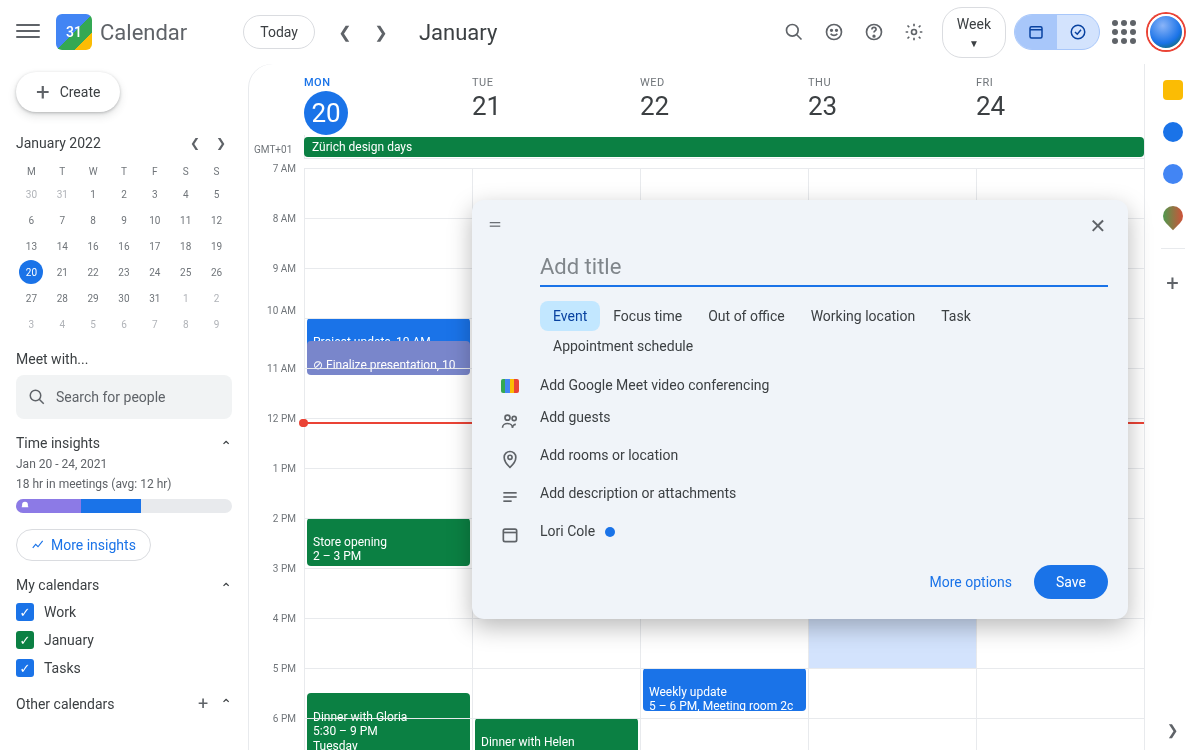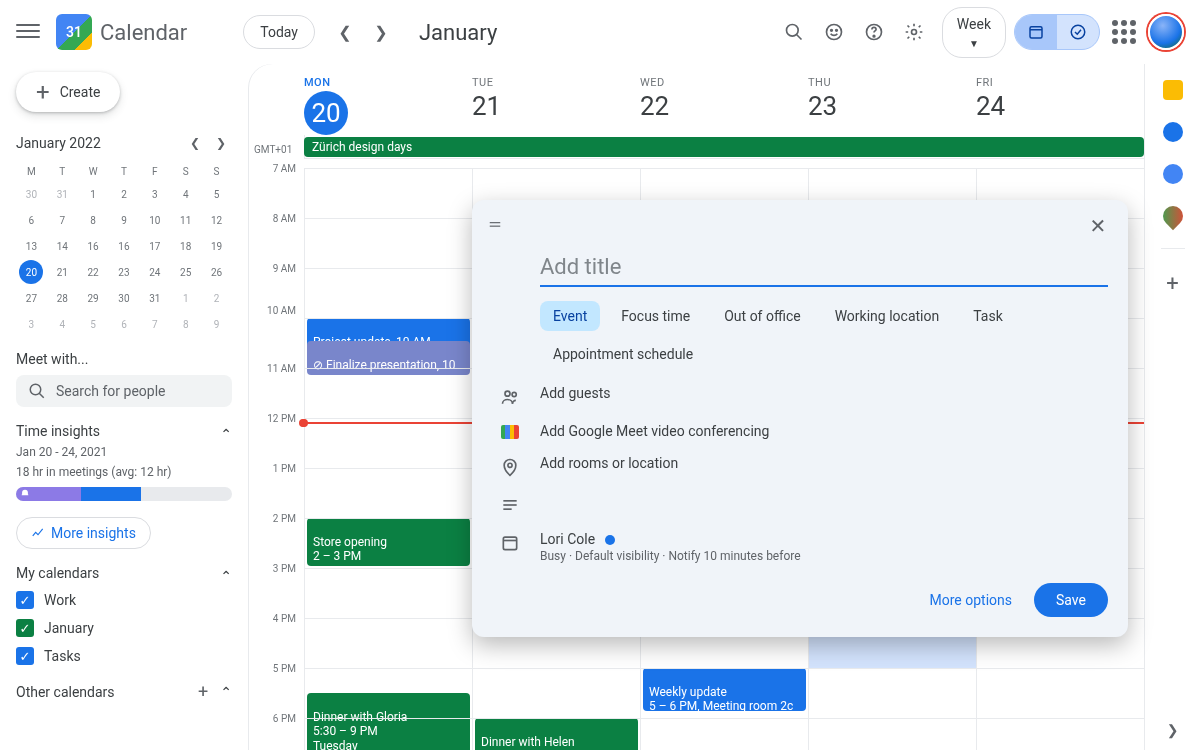--- a/index.html
+++ b/index.html
@@ -28,21 +28,21 @@
 .create-btn { display: inline-flex; align-items: center; gap: 10px; padding: 12px 20px; border-radius: 28px; box-shadow: 0 1px 3px rgba(60,64,67,.3),0 4px 8px rgba(60,64,67,.15); background: #fff; cursor: pointer; margin: 8px 0 20px 0; font-size: 14px; }
 .plus { font-size: 24px; font-weight: 400; color: #5f6368; line-height: 0; }
 .mini-header { display: flex; align-items: center; justify-content: space-between; font-size: 14px; color: #3c4043; margin-bottom: 8px; }
 .mini-header .arrows { display: flex; gap: 4px; }
 .mini-grid { display: grid; grid-template-columns: repeat(7,1fr); text-align: center; font-size: 10px; color: #70757a; }
 .mini-grid .dh { padding: 4px 0; font-size: 10px; }
 .mini-grid .d { padding: 6px 0; font-size: 10px; border-radius: 50%; width: 24px; height: 24px; display: flex; align-items: center; justify-content: center; margin: 1px auto; cursor: pointer; }
 .mini-grid .d.dim { color: #b0b3b8; }
 .mini-grid .d.today { background: #1a73e8; color: #fff; }
 .section-label { font-size: 14px; color: #3c4043; margin: 14px 0 8px 0; }
-.search-ppl { background: #f1f3f4; border-radius: 8px; height: 32px; display: flex; align-items: center; padding: 0 12px; gap: 10px; color: #5f6368; }
+.search-ppl { background: #f1f3f4; border-radius: 8px; height: 44px; display: flex; align-items: center; padding: 0 12px; gap: 10px; color: #5f6368; }
 .ti-header,.mc-header { display: flex; justify-content: space-between; align-items: center; margin-top: 16px; font-size: 14px; cursor: pointer; }
 .ti-sub { font-size: 12px; color: #5f6368; margin-top: 6px; }
 .ti-bar { height: 14px; border-radius: 7px; background: #e8eaed; margin-top: 8px; overflow: hidden; display: flex; }
 .ti-bar .a { background: #8c7ae6; width: 30%; display:flex; align-items:center; justify-content:flex-start; padding-left:4px; color:#fff; font-size:9px;}
 .ti-bar .b { background: #1a73e8; width: 28%; }
 .insights-btn { margin-top: 16px; border: 1px solid #dadce0; border-radius: 18px; padding: 7px 14px; display: inline-flex; align-items: center; gap: 6px; color: #1a73e8; font-size: 14px; cursor: pointer; }
 .cal-item { display: flex; align-items: center; gap: 10px; margin-top: 10px; font-size: 14px; }
 .cb { width: 18px; height: 18px; border-radius: 3px; display: flex; align-items: center; justify-content: center; color: #fff; font-size: 13px; }
 .main { flex: 1; background: #fff; border-radius: 24px 0 0 0; box-shadow: inset 1px 0 0 #e8eaed; position: relative; overflow: hidden; }
 .day-headers { display: flex; padding-left: 56px; }
@@ -68,21 +68,21 @@
 .ev-green { background: #0b8043; }
 .ev-purple { background: #7986cb; }
 .slot-highlight { position: absolute; background: #d3e3fd; left: 0; right: 0; }
 .quick-create { position: absolute; left: 472px; top: 200px; width: 656px; background: #f0f4f9; border-radius: 12px; box-shadow: 0 8px 24px rgba(0,0,0,.28); z-index: 20; padding: 0 0 16px 0; }
 .qc-top { display: flex; align-items: center; justify-content: space-between; padding: 10px 14px 6px 14px; }
 .qc-handle { width: 24px; color: #5f6368; }
 .qc-close { width: 32px; height: 32px; border-radius: 50%; display: flex; align-items: center; justify-content: center; cursor: pointer; color: #5f6368; font-size: 20px; }
 .qc-body { padding: 0 20px 0 68px; position: relative; }
 .qc-title { width: 100%; border: none; border-bottom: 2px solid #1a73e8; background: transparent; font-size: 22px; padding: 6px 0; color: #3c4043; outline: none; }
 .qc-title::placeholder { color: #80868b; }
-.qc-tabs { display: flex; gap: 8px; margin-top: 14px; flex-wrap: wrap; }
+.qc-tabs { display: flex; gap: 0; margin-top: 14px; flex-wrap: wrap; }
 .qc-tab { padding: 7px 13px; border-radius: 8px; font-size: 14px; color: #3c4043; cursor: pointer; white-space: nowrap; }
 .qc-tab.active { background: #c2e7ff; color: #0842a0; }
 .qc-row { display: flex; align-items: flex-start; gap: 18px; margin-top: 16px; color: #3c4043; font-size: 14px; position: relative; margin-left: -42px; }
 .qc-row .ic { width: 24px; display: flex; justify-content: center; color: #5f6368; flex-shrink:0; margin-top:2px;}
 .qc-row .txt { flex: 1; }
 .qc-sub { font-size: 12px; color: #5f6368; margin-top: 2px; }
 .qc-actions { display: flex; justify-content: flex-end; gap: 8px; padding: 20px 20px 4px 20px; }
 .link-btn { color: #1a73e8; padding: 9px 14px; border-radius: 18px; cursor: pointer; font-size: 14px; }
 .save-btn { background: #1a73e8; color: #fff; padding: 9px 22px; border-radius: 20px; cursor: pointer; font-size: 14px; }
 .right-rail { position: absolute; right: 0; top: 64px; bottom: 0; width: 56px; border-left: 1px solid #e8eaed; display: flex; flex-direction: column; align-items: center; padding-top: 16px; gap: 22px; }
@@ -417,64 +417,64 @@
     <div class="qc-tabs">
       <div class="qc-tab active">Event</div>
       <div class="qc-tab">Focus time</div>
       <div class="qc-tab">Out of office</div>
       <div class="qc-tab">Working location</div>
       <div class="qc-tab">Task</div>
       <div class="qc-tab">Appointment schedule</div>
     </div>
     <div class="qc-row">
       <div class="ic">
+          <div class="meet-ic"></div>
+        </div>
+      <div class="txt">Add Google Meet video conferencing</div>
+    </div>
+    <div class="qc-row">
+      <div class="ic">
           <svg width="20" height="20" viewBox="0 0 24 24" fill="none" stroke="#5f6368" stroke-width="2">
             <circle cx="9" cy="8" r="3"></circle>
             <path d="M3 20c0-3 3-5 6-5s6 2 6 5"></path>
             <circle cx="17" cy="9" r="2.5"></circle>
             <path d="M15 20c0-2 2-4 4-4"></path>
           </svg>
         </div>
       <div class="txt">Add guests</div>
-    </div>
-    <div class="qc-row">
-      <div class="ic">
-          <div class="meet-ic"></div>
-        </div>
-      <div class="txt">Add Google Meet video conferencing</div>
     </div>
     <div class="qc-row">
       <div class="ic">
           <svg width="20" height="20" viewBox="0 0 24 24" fill="none" stroke="#5f6368" stroke-width="2">
             <path d="M12 22s7-6 7-12a7 7 0 10-14 0c0 6 7 12 7 12z"></path>
             <circle cx="12" cy="10" r="2.5"></circle>
           </svg>
         </div>
       <div class="txt">Add rooms or location</div>
     </div>
     <div class="qc-row">
       <div class="ic">
           <svg width="20" height="20" viewBox="0 0 24 24" stroke="#5f6368" stroke-width="2">
             <line x1="4" y1="7" x2="20" y2="7"></line>
             <line x1="4" y1="12" x2="20" y2="12"></line>
             <line x1="4" y1="17" x2="14" y2="17"></line>
           </svg>
         </div>
+      <div class="txt">Add description or attachments</div>
     </div>
     <div class="qc-row">
       <div class="ic">
           <svg width="20" height="20" viewBox="0 0 24 24" fill="none" stroke="#5f6368" stroke-width="2">
             <rect x="4" y="5" width="16" height="15" rx="2"></rect>
             <line x1="4" y1="9" x2="20" y2="9"></line>
           </svg>
         </div>
       <div class="txt">
         <span>Lori Cole</span>
         <span style="display:inline-block;width:10px;height:10px;background:#1a73e8;border-radius:50%;margin-left:6px;vertical-align:middle"></span>
-        <div class="qc-sub">Busy · Default visibility · Notify 10 minutes before</div>
       </div>
     </div>
   </div>
   <div class="qc-actions">
     <div class="link-btn">More options</div>
     <div class="save-btn">Save</div>
   </div>
 </div>
 
 </body></html>

